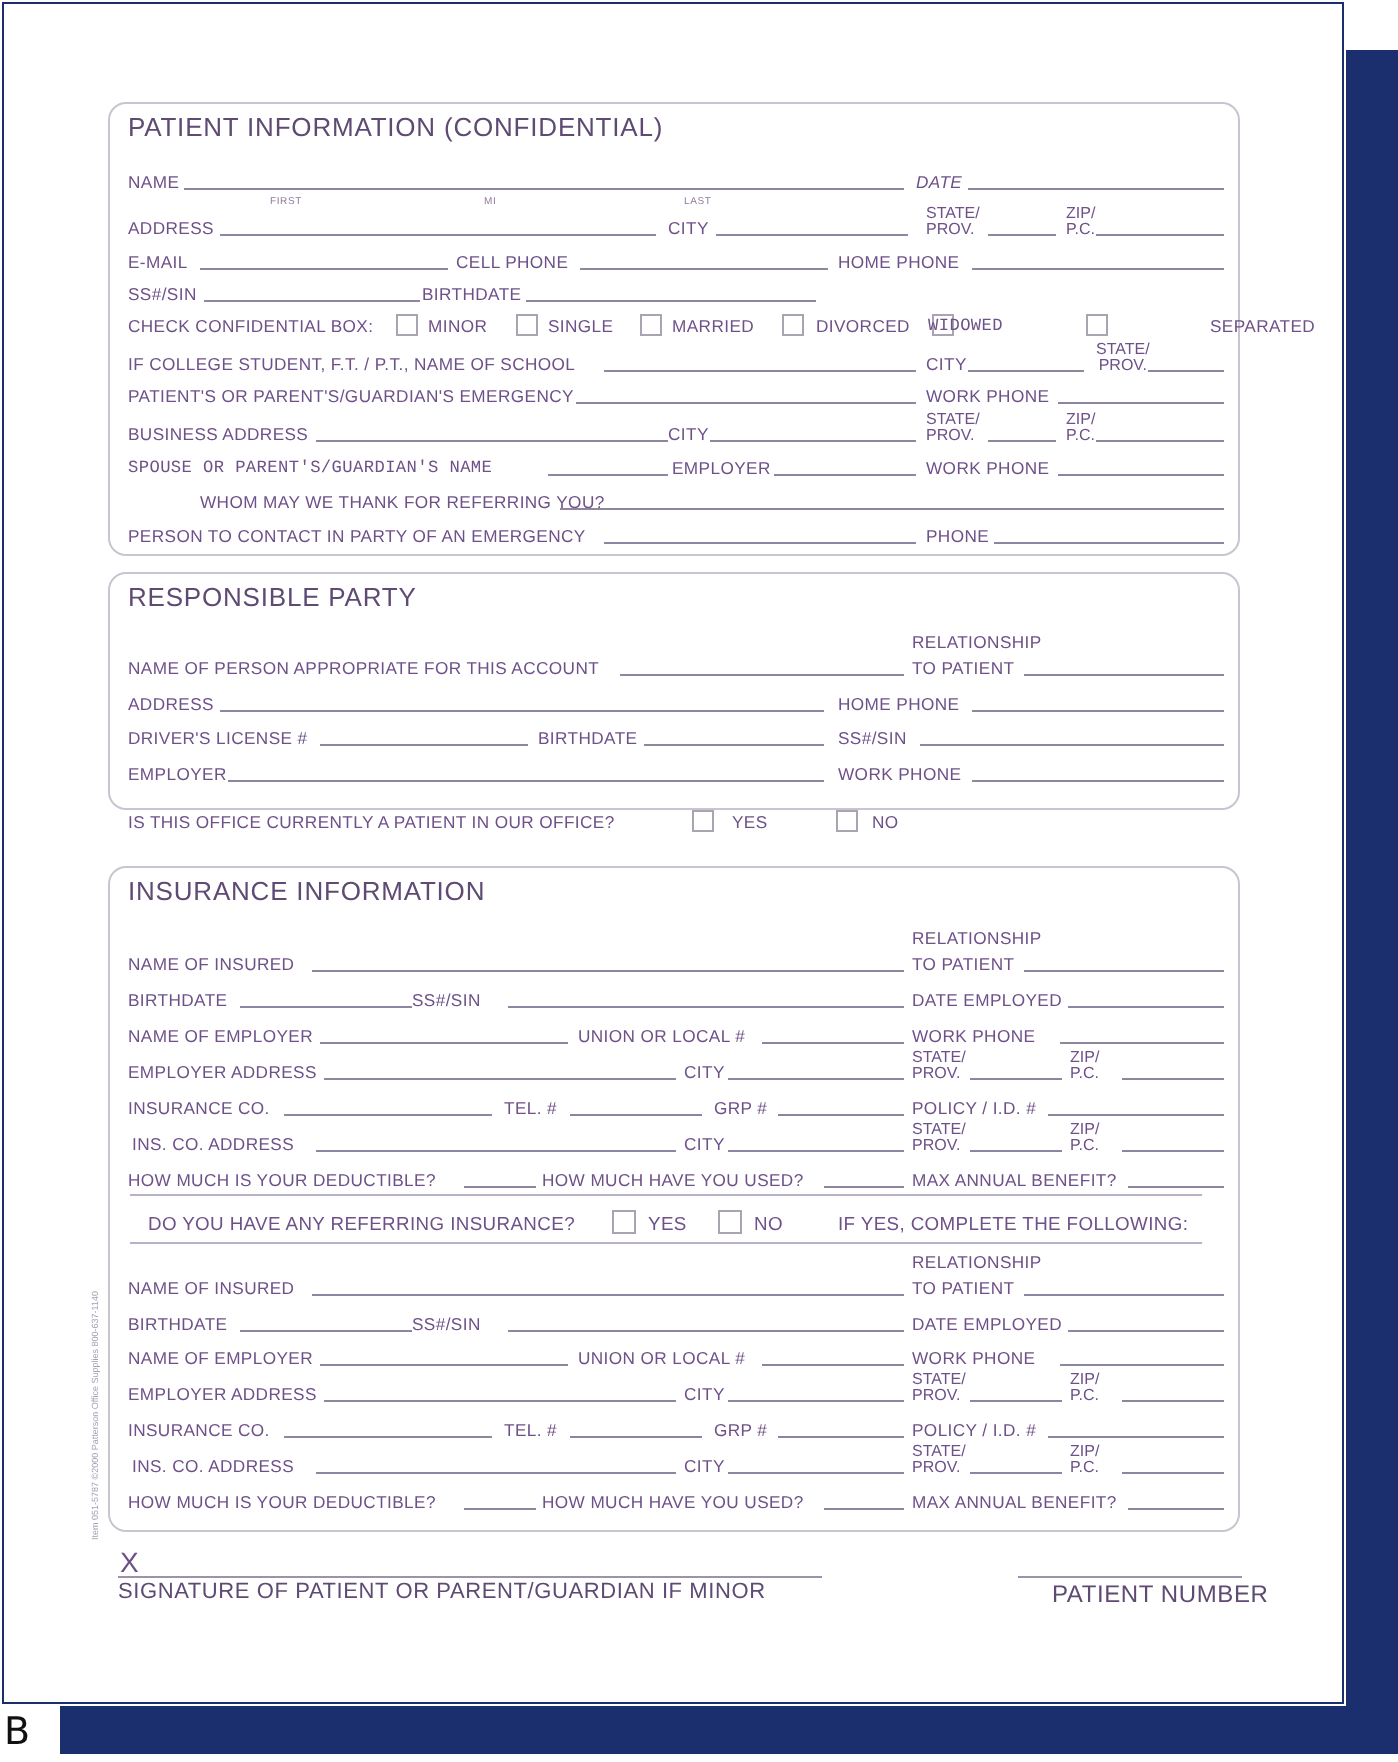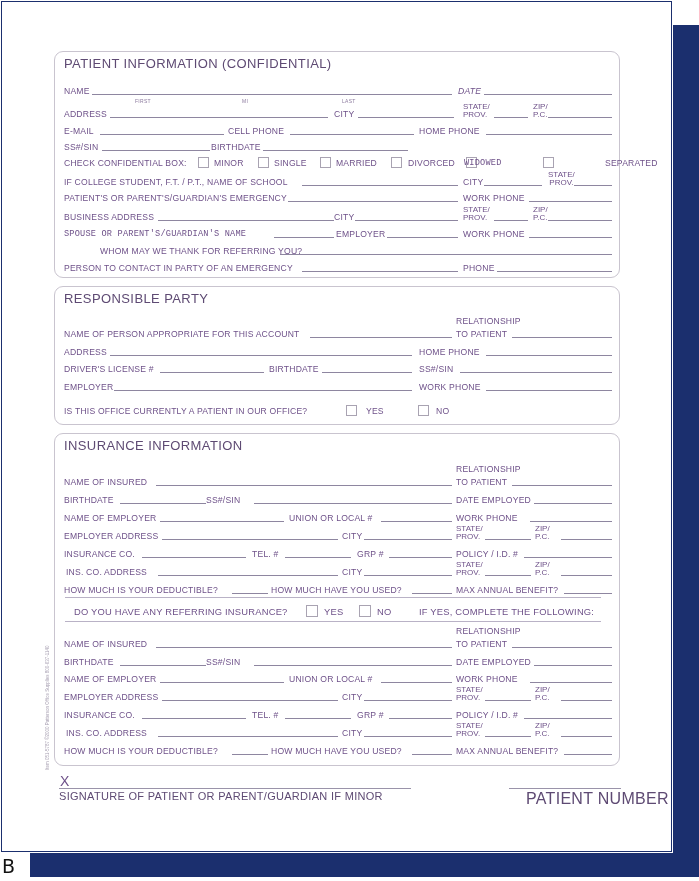--- a/index.html
+++ b/index.html
@@ -18,21 +18,21 @@
   .ln { position:absolute; bottom:2px; height:0; border-bottom:1px solid #8e86a0; }
   .cb { position:absolute; bottom:1px; width:11px; height:11px; border:1px solid #a9a3b2; box-sizing:border-box; background:#fff; }
   .sub { position:absolute; font-size:5px; color:#8c7a9e; letter-spacing:0.3px; }
   .sep { position:absolute; left:62px; width:535px; border-bottom:1px solid #b9b2c6; }
   .vert { position:absolute; left:43px; top:768px; transform:rotate(-90deg); transform-origin:left top;
           font-size:4.5px; color:#a8a0b2; white-space:nowrap; }
   .sig-x { position:absolute; left:58px; top:771px; font-size:14px; color:#6e5189; }
   .sig-line { position:absolute; left:57px; top:786px; width:352px; border-bottom:1px solid #9a93aa; }
   .sig-lbl { position:absolute; left:57px; top:788px; font-size:11px; color:#5e4a73; letter-spacing:0.3px; }
   .pn-line { position:absolute; left:507px; top:786px; width:112px; border-bottom:1px solid #9a93aa; }
-  .pn-lbl { position:absolute; left:524px; top:788px; font-size:16px; color:#5e4a73; letter-spacing:0.3px; }
+  .pn-lbl { position:absolute; left:524px; top:788px; font-size:12px; color:#5e4a73; letter-spacing:0.3px; }
   .banner { position:absolute; left:18px; top:800px; width:638px; height:38px; background:#ad99bf; }
   .banner span { position:absolute; left:254px; top:9px; font-size:17px; color:#ffffff; letter-spacing:0.5px; }
 </style>
 </head>
 <body>
 
 <div class="navy-right"></div>
 <div class="navy-bottom"></div>
 <div class="fig-label">B</div>
 
@@ -136,21 +136,21 @@
     </div>
 
     <div class="row" style="top:208px;">
       <span class="lbl" style="left:0;">PERSON TO CONTACT IN PARTY OF AN EMERGENCY</span>
       <span class="ln" style="left:238px;width:156px;"></span>
       <span class="lbl" style="left:399px;">PHONE</span>
       <span class="ln" style="left:433px;width:115px;"></span>
     </div>
   </div>
 
-  <div class="box" style="top:284px;height:139px;">
+  <div class="box" style="top:284px;height:119px;">
     <div class="title" style="top:4px;">RESPONSIBLE PARTY</div>
 
     <div class="lbl" style="left:401px;top:29px;bottom:auto;">RELATIONSHIP</div>
     <div class="row" style="top:39px;">
       <span class="lbl" style="left:0;">NAME OF PERSON APPROPRIATE FOR THIS ACCOUNT</span>
       <span class="ln" style="left:246px;width:142px;"></span>
       <span class="lbl" style="left:392px;">TO PATIENT</span>
       <span class="ln" style="left:448px;width:100px;"></span>
     </div>
 

